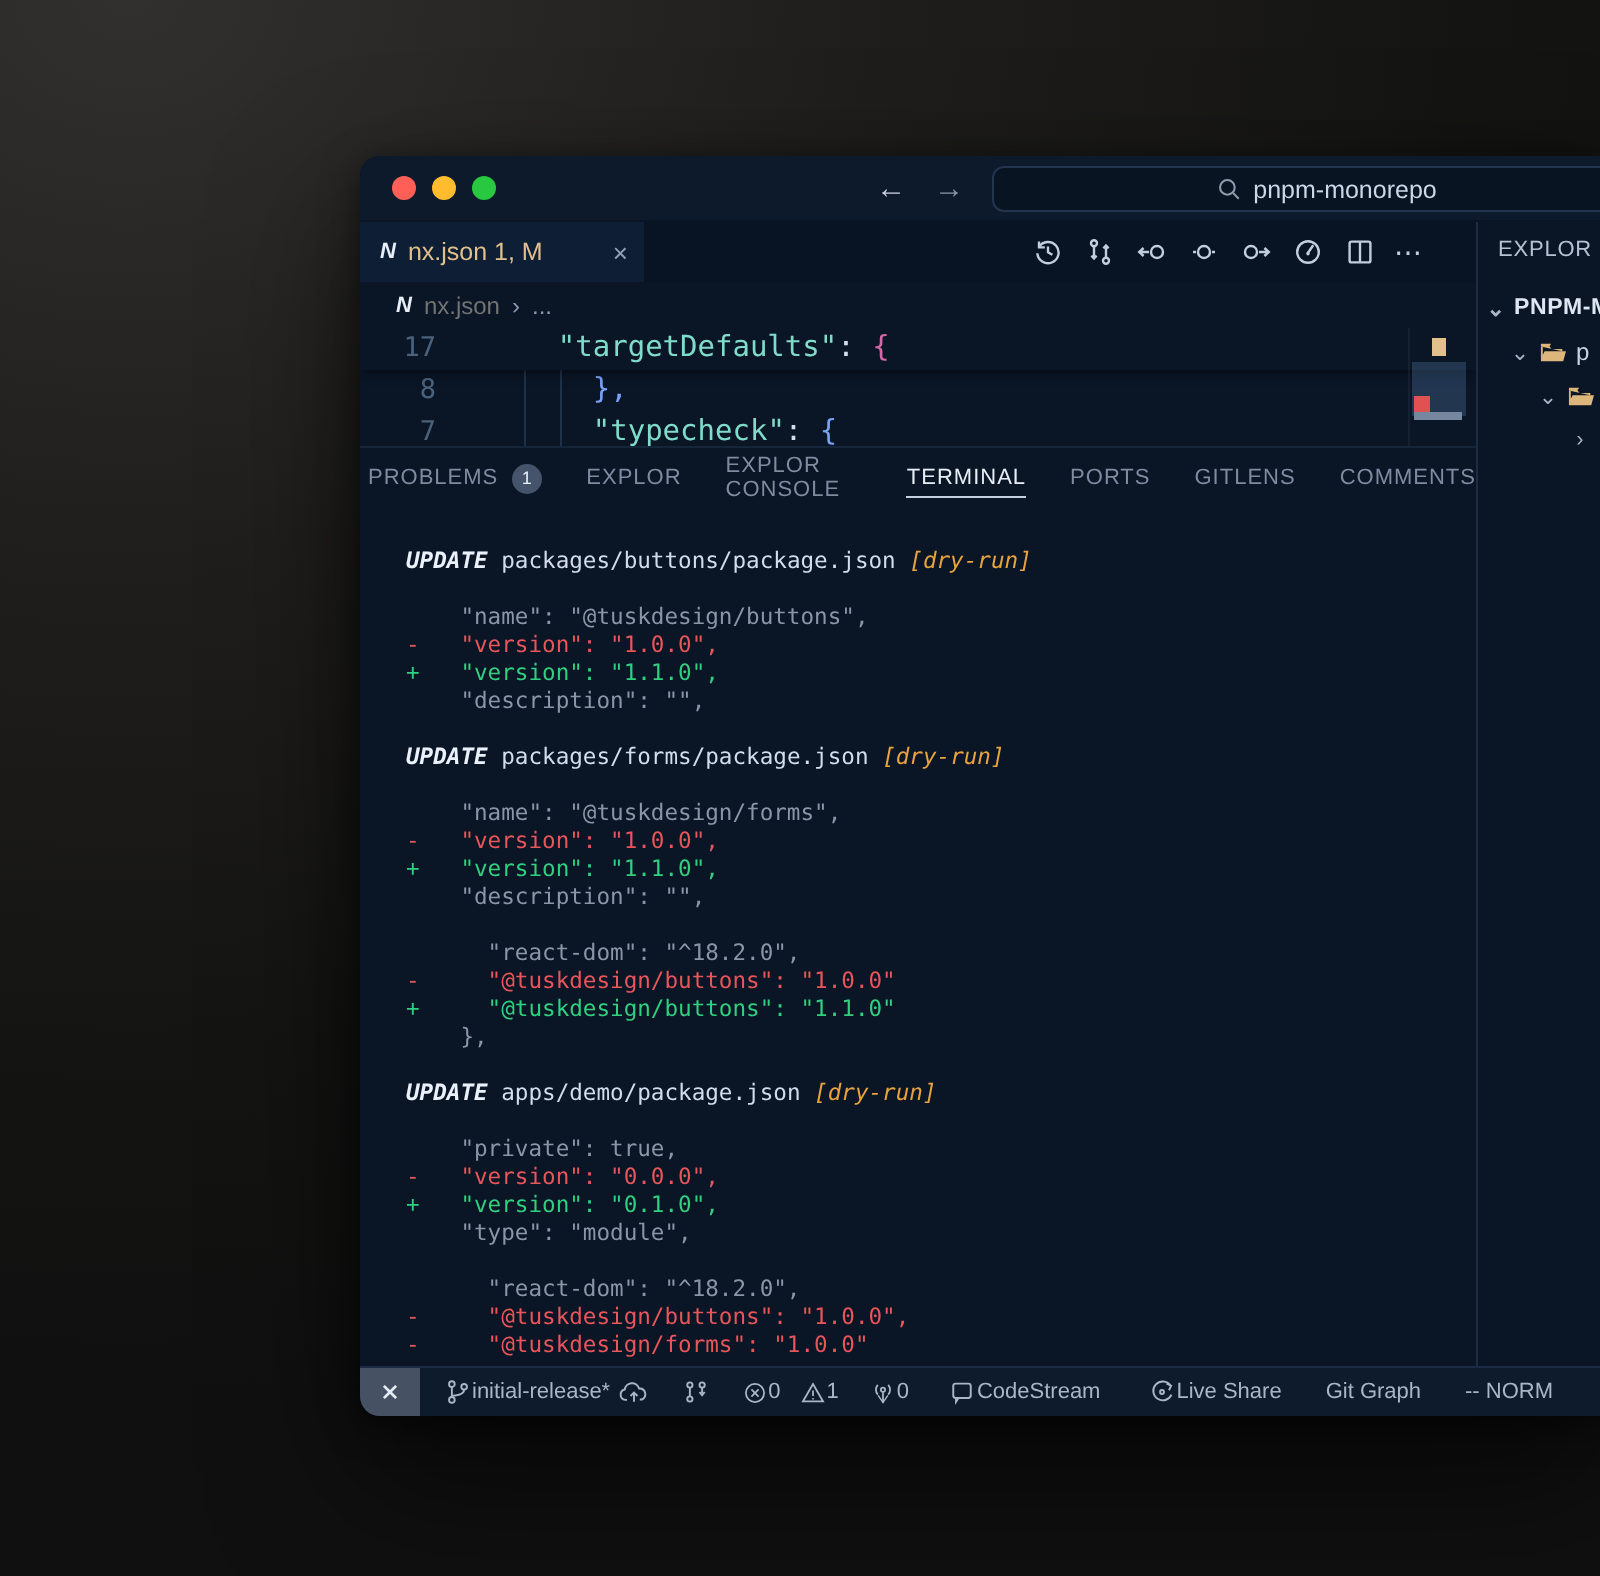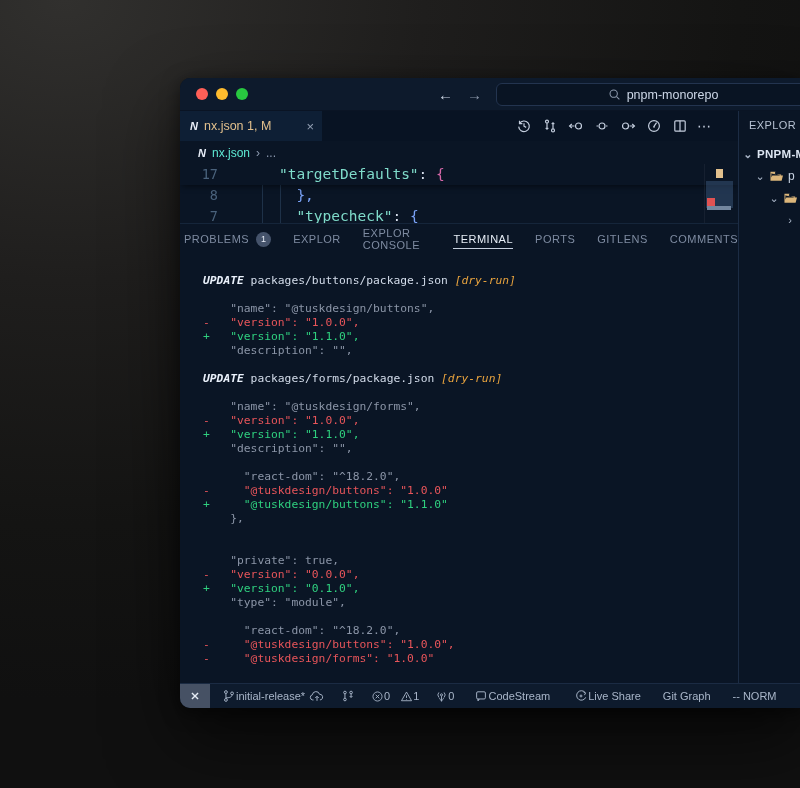--- a/index.html
+++ b/index.html
@@ -38,21 +38,21 @@
   .nxicon{font-weight:bold;font-style:italic;font-size:11px;color:#e8eef8;flex:0 0 auto;}
   .tab .tlabel{color:#e2c08d;font-size:12.5px;white-space:nowrap;}
   .tab .tclose{margin-left:auto;color:#93a0b4;font-size:13px;}
   .tabspacer{flex:1;}
   .edactions{display:flex;align-items:center;gap:9px;margin-right:26px;}
   .edactions .icon{width:17px;height:17px;display:flex;align-items:center;justify-content:center;color:#c3cddd;}
   .edactions svg{stroke:#c3cddd;fill:none;stroke-width:1.2;}
   .moredots{color:#c3cddd;font-size:14px;letter-spacing:1px;}
   
   .breadcrumb{height:23px;flex:0 0 23px;display:flex;align-items:center;gap:6px;padding-left:18px;background:#0a1525;font-size:12px;color:#8d9ab0;}
-  .breadcrumb .bfile{color:#5eead4;}
+  .breadcrumb .bfile{color:#737373;}
   
   .editor{height:59px;flex:0 0 59px;position:relative;background:#0a1525;overflow:hidden;}
   .ed-row{display:flex;height:21px;line-height:21px;font-family:"DejaVu Sans Mono",monospace;font-size:14.5px;}
   .ed-row.sticky{position:relative;z-index:2;box-shadow:0 3px 6px -2px rgba(0,0,0,.55);}
   .gutter{width:50px;flex:0 0 50px;text-align:right;padding-right:12px;box-sizing:border-box;color:#4a627c;font-size:13.5px;}
   .code{position:relative;flex:1;white-space:pre;}
   .guide{position:absolute;top:0;bottom:0;width:1px;background:#1e3148;}
   .tk-key{color:#7fdbca}.tk-fg{color:#d6deeb}.tk-pink{color:#d567a8}.tk-blue{color:#7aa2f7}
   
   .minimap{position:absolute;top:0;right:5px;width:28px;height:59px;border-left:1px solid rgba(255,255,255,.05);z-index:3;}
@@ -247,20 +247,21 @@
           <div class="tline ctx">    "name": "@tuskdesign/forms",</div>
           <div class="tline del">-   "version": "1.0.0",</div>
           <div class="tline add">+   "version": "1.1.0",</div>
           <div class="tline ctx">    "description": "",</div>
           <div class="tline blank">&nbsp;</div>
           <div class="tline ctx">      "react-dom": "^18.2.0",</div>
           <div class="tline del">-     "@tuskdesign/buttons": "1.0.0"</div>
           <div class="tline add">+     "@tuskdesign/buttons": "1.1.0"</div>
           <div class="tline ctx">    },</div>
           <div class="tline blank">&nbsp;</div>
+          <div class="tline head"><span class="t-upd">UPDATE</span><span class="t-path"> apps/demo/package.json </span><span class="t-tag">[dry-run]</span></div>
           <div class="tline blank">&nbsp;</div>
           <div class="tline ctx">    "private": true,</div>
           <div class="tline del">-   "version": "0.0.0",</div>
           <div class="tline add">+   "version": "0.1.0",</div>
           <div class="tline ctx">    "type": "module",</div>
           <div class="tline blank">&nbsp;</div>
           <div class="tline ctx">      "react-dom": "^18.2.0",</div>
           <div class="tline del">-     "@tuskdesign/buttons": "1.0.0",</div>
           <div class="tline del">-     "@tuskdesign/forms": "1.0.0"</div>
         </div>

